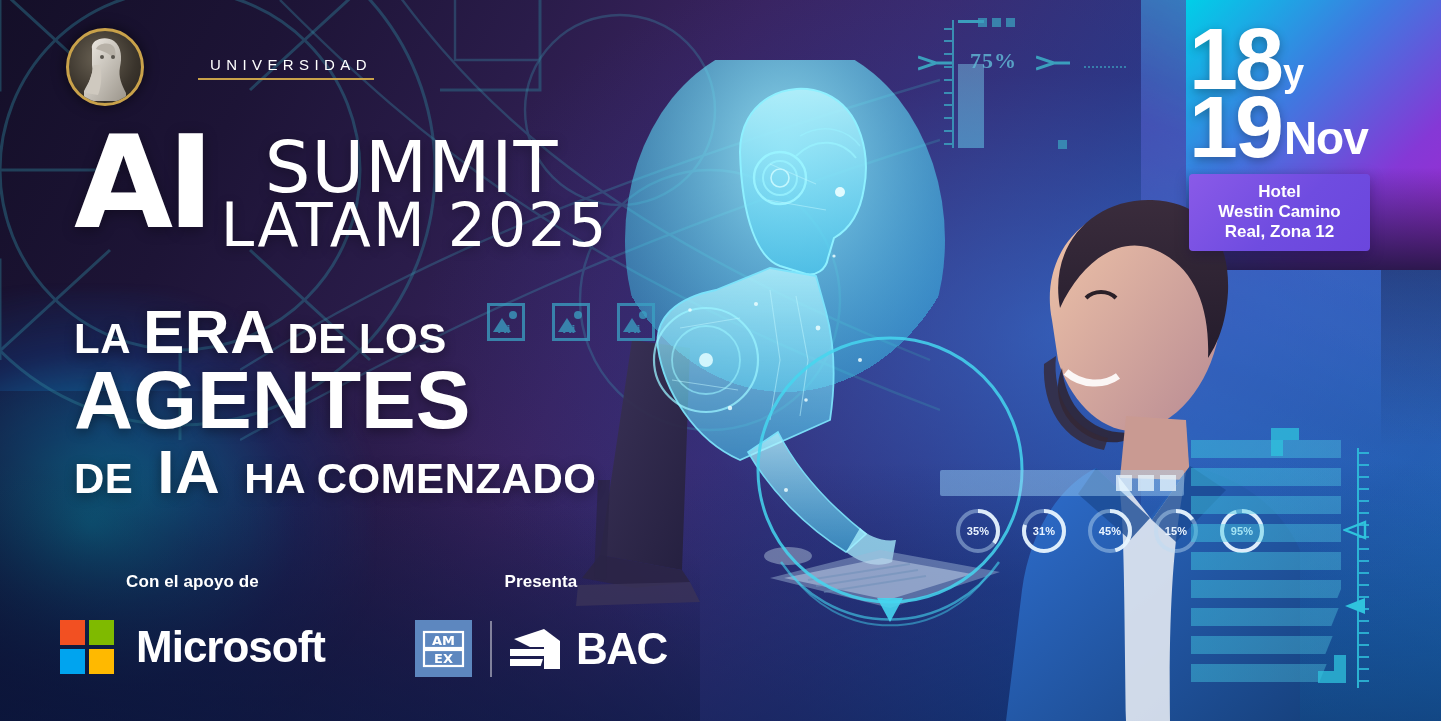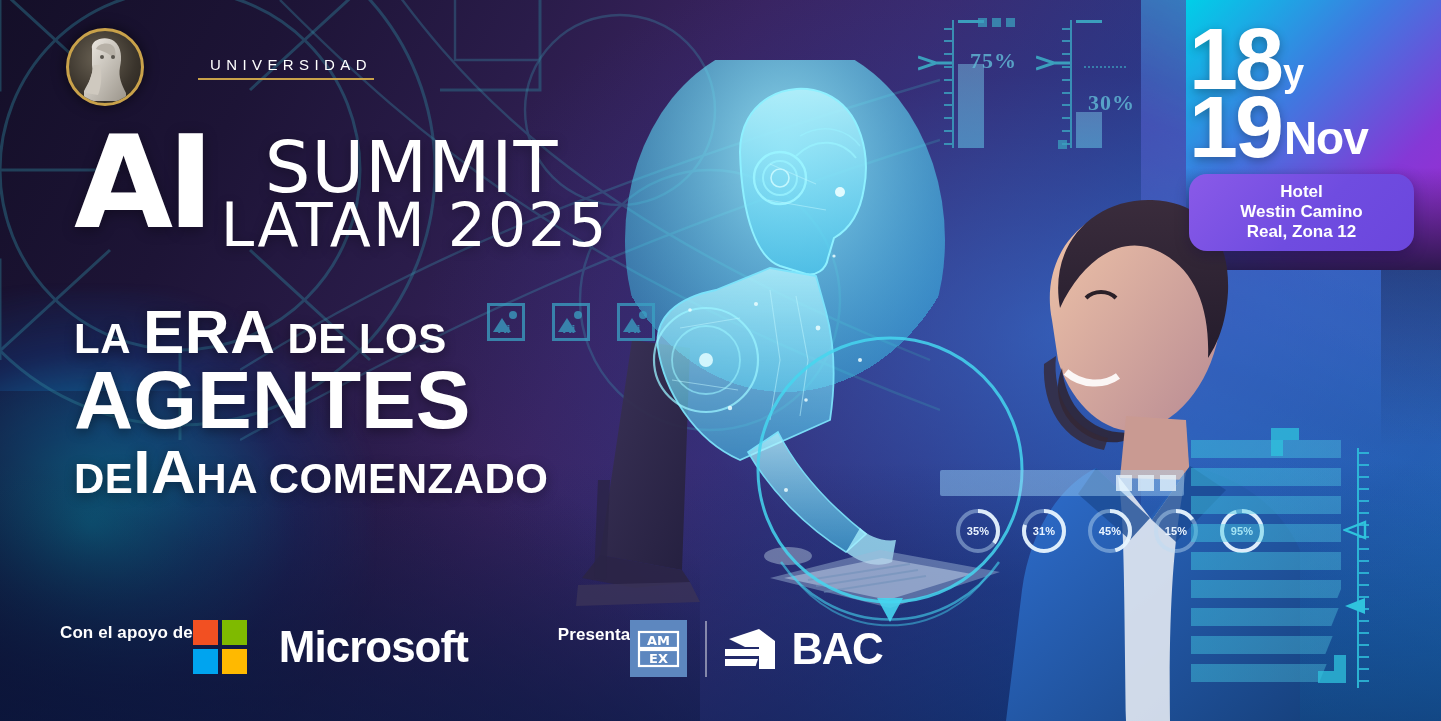--- a/index.html
+++ b/index.html
@@ -162,47 +162,47 @@
   }
 
   
   .tagline { position:absolute; left:74px; top:296px; color:#fff; text-shadow:0 3px 12px rgba(0,0,0,.4); }
   .tl-row { display:flex; align-items:baseline; white-space:nowrap; }
   .tl-sm { font-size:42px; font-weight:700; letter-spacing:.5px; }
   .tl-lg { font-size:62px; font-weight:700; letter-spacing:.5px; }
   .tl-xl { font-size:82px; font-weight:700; letter-spacing:0px; line-height:.96; }
   .row1 { gap:12px; }
   .row2 { margin-top:-6px; }
-  .row3 { gap:0; margin-top:-4px; }
+  .row3 { gap:24px; margin-top:-4px; }
 
   
   .datepanel { position:absolute; right:52px; top:22px; width:200px; text-align:left; }
   .dnum-row { display:flex; align-items:flex-end; }
   .dnum {
     font-size:88px; font-weight:700; color:#fff; line-height:.84;
     letter-spacing:-3px; text-shadow:0 3px 10px rgba(0,0,0,.3);
   }
   .dsep { font-size:38px; font-weight:700; color:#fff; line-height:1; padding-bottom:4px; padding-left:2px; }
   .dmon { font-size:46px; font-weight:700; color:#fff; line-height:1; padding-bottom:3px; padding-left:3px; letter-spacing:-1px; }
   .venue {
     margin-top:10px;
     background:linear-gradient(135deg,#8a5ae8 0%, #6f4ce0 55%, #6b46dd 100%);
-    border-radius:18px; padding:8px 10px 9px;
+    border-radius:4px; padding:8px 10px 9px;
     text-align:center; color:#fff;
     font-size:17px; font-weight:700; line-height:1.18;
     box-shadow:0 4px 14px rgba(20,10,60,.35);
-    width:225px;
+    width:181px;
   }
 
   
   .sponsors { position:absolute; left:60px; bottom:44px; display:flex; align-items:flex-start; gap:90px; }
-  .sp-group { display:flex; flex-direction:row; align-items:center; }
+  .sp-group { display:flex; flex-direction:column; align-items:center; }
   .sp-label { color:#fff; font-size:17px; font-weight:700; letter-spacing:.1px; margin-bottom:28px; }
   .sp-row { display:flex; align-items:center; gap:18px; }
-  .ms-logo { display:flex; align-items:center; gap:32px; }
+  .ms-logo { display:flex; align-items:center; gap:22px; }
   .ms-grid { width:54px;height:54px; display:grid; grid-template-columns:1fr 1fr; grid-template-rows:1fr 1fr; gap:4px; }
   .ms-grid i { display:block; }
   .ms-word { color:#fff; font-size:44px; font-weight:600; letter-spacing:-1px; }
   .amex { width:57px;height:57px; background:#5d87bf; position:relative; border-radius:2px; }
   .divider { width:2px; height:56px; background:rgba(255,255,255,.45); }
   .bac { display:flex; align-items:center; gap:12px; }
   .bac-word { color:#fff; font-size:44px; font-weight:700; letter-spacing:-1.5px; }
 
   .nosel { user-select:none; }
 </style>
@@ -381,38 +381,20 @@
   <svg style="position:absolute; left:918px; top:53px; width:34px; height:20px;" viewBox="0 0 34 20">
     <path d="M0 4 L18 10 L0 16 M18 10 L34 10" fill="none" stroke="#3b9fbd" stroke-width="3"></path>
   </svg>
 
   <div class="dots3" style="left:978px; top:18px;">
     <span></span>
       <span></span>
       <span></span>
   </div>
 
-  <div class="gaugebar-wrap" style="left:1070px; top:20px; width:46px; height:128px;">
-    <div class="gscale"></div>
-    <div class="gticks">
-      <i class="gtick" style="top:6%"></i>
-        <i class="gtick" style="top:16%"></i>
-        <i class="gtick" style="top:26%"></i>
-      <i class="gtick" style="top:36%"></i>
-        <i class="gtick" style="top:46%"></i>
-        <i class="gtick" style="top:56%"></i>
-      <i class="gtick" style="top:66%"></i>
-        <i class="gtick" style="top:76%"></i>
-        <i class="gtick" style="top:86%"></i>
-      <i class="gtick" style="top:96%"></i>
-    </div>
-    <div class="gtop" style="left:6px; top:0; width:26px;"></div>
-    <div class="gfill" style="height:28%;"></div>
-    <div class="glabel" style="left:18px; top:70px;">30%</div>
-  </div>
 
   <svg style="position:absolute; left:1036px; top:53px; width:34px; height:20px;" viewBox="0 0 34 20">
     <path d="M0 4 L18 10 L0 16 M18 10 L34 10" fill="none" stroke="#3b9fbd" stroke-width="3"></path>
   </svg>
 
   <div class="dotline" style="left:1084px; top:66px; width:42px;"></div>
   <div class="dots3" style="left:1058px; top:140px;">
       <span></span>
     </div>
 

